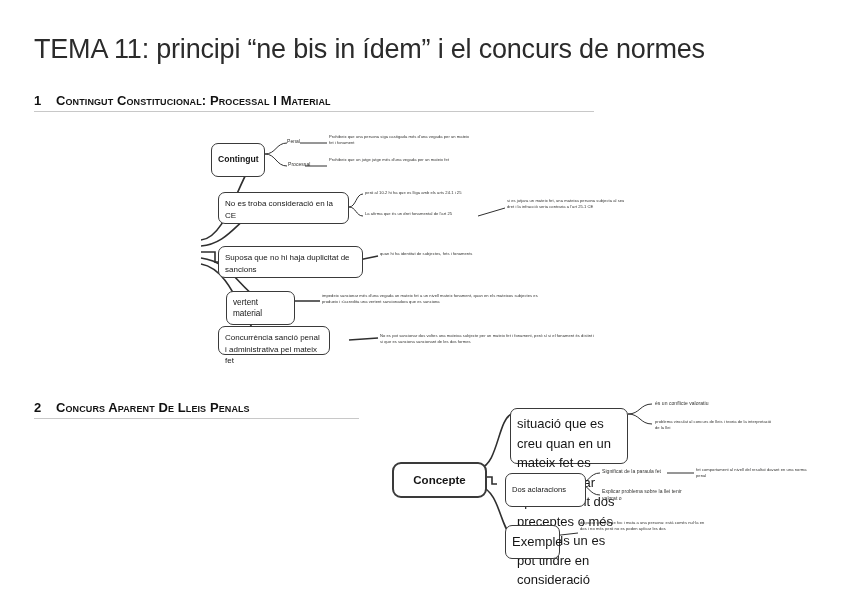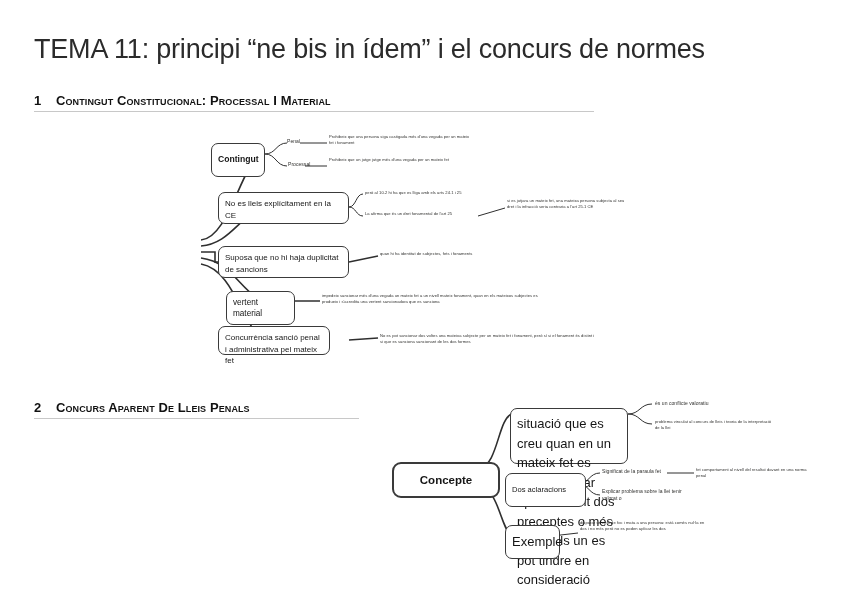--- a/index.html
+++ b/index.html
@@ -102,26 +102,26 @@
       <line x1="349" y1="340" x2="378" y2="338" stroke-width="1.4"></line>
     </svg>
 
 
     <div class="node mid" style="left:211px;top:143px;width:54px;height:23px;">Contingut</div>
     <div class="ann s5" style="left:287px;top:138px;width:38px;">Penal</div>
     <div class="ann" style="left:329px;top:134px;width:142px;">Prohibeix que una persona siga castigada més d'una vegada per un mateix fet i fonament</div>
     <div class="ann s5" style="left:288px;top:161px;width:44px;">Processal</div>
     <div class="ann" style="left:329px;top:157px;width:142px;">Prohibeix que un jutge jutge més d'una vegada per un mateix fet</div>
 
-    <div class="node big" style="left:218px;top:192px;width:131px;height:32px;">No es lleis explícitament en la CE</div>
+    <div class="node big" style="left:218px;top:192px;width:131px;height:32px;">No es troba consideració en la CE</div>
     <div class="ann" style="left:365px;top:190px;width:118px;">però al 10.2 hi ha que es lliga amb els arts 24.1 i 25</div>
     <div class="ann" style="left:365px;top:211px;width:116px;">La afirma que és un dret fonamental de l'art 25</div>
     <div class="ann" style="left:507px;top:198px;width:122px;">si es jutjara un mateix fet, una mateixa persona subjecta al seu dret i la infracció seria contraria a l'art 25.1 CE</div>
 
-    <div class="node big" style="left:218px;top:246px;width:131px;height:32px;">Suposa que no hi haja duplicitat de sancions</div>
+    <div class="node big" style="left:218px;top:246px;width:145px;height:32px;">Suposa que no hi haja duplicitat de sancions</div>
     <div class="ann" style="left:380px;top:251px;width:115px;">quan hi ha identitat de subjectes, fets i fonaments</div>
 
     <div class="node lbl" style="left:218px;top:291px;width:69px;height:20px;">vertent material</div>
     <div class="ann" style="left:322px;top:293px;width:230px;">impedeix sancionar més d'una vegada un mateix fet a un nivell mateix fonament, quan en els mateixos subjectes es produeix i s'acredita una vertent sancionadora que es sanciona</div>
 
     <div class="node big" style="left:218px;top:326px;width:112px;height:29px;">Concurrència sanció penal i administrativa pel mateix fet</div>
     <div class="ann" style="left:380px;top:333px;width:218px;">No es pot sancionar dos voltes una mateixa subjecte per un mateix fet i fonament, però sí si el fonament és distint i si que es sanciona sancionant de les dos formes</div>
   </div>
 
   <div class="sec-head" style="top:398px;">
@@ -140,21 +140,21 @@
       <path d="M578,484 C589,484 589,473 600,473" stroke-width="1"></path>
       <path d="M578,484 C589,484 589,495 600,495" stroke-width="1"></path>
       <line x1="667" y1="473" x2="694" y2="473" stroke-width="1"></line>
 
       <path d="M628,414 C640,414 640,404 652,404" stroke-width="1"></path>
       <path d="M628,414 C640,414 640,424 652,424" stroke-width="1"></path>
 
       <line x1="552" y1="536" x2="578" y2="533" stroke-width="1"></line>
     </svg>
 
-    <div class="node root" style="left:392px;top:462px;width:108px;height:31px;font-size:11.5px;">Concepte</div>
+    <div class="node root" style="left:392px;top:462px;width:95px;height:31px;font-size:11.5px;">Concepte</div>
 
     <div class="node big" style="left:510px;top:408px;width:118px;height:56px;font-size:13px;line-height:1.5;">situació que es creu quan en un mateix fet es poden aplicar aparentment dos preceptes o més però sols un es pot tindre en consideració</div>
     <div class="ann s5" style="left:655px;top:400px;width:110px;">és un conflicte valoratiu</div>
     <div class="ann" style="left:655px;top:419px;width:118px;">problema vinculat al concurs de lleis i teoria de la interpretació de la llei</div>
 
     <div class="node lbl" style="left:497px;top:473px;width:81px;height:22px;font-size:7.6px;">Dos aclaracions</div>
     <div class="ann s5" style="left:602px;top:468px;width:72px;">Significat de la paraula fet</div>
     <div class="ann" style="left:696px;top:467px;width:118px;">fet comportament al nivell del resultat davant en una norma penal</div>
     <div class="ann s5" style="left:602px;top:488px;width:92px;">Explicar problema sobre la llei tenir valorat o</div>
 

